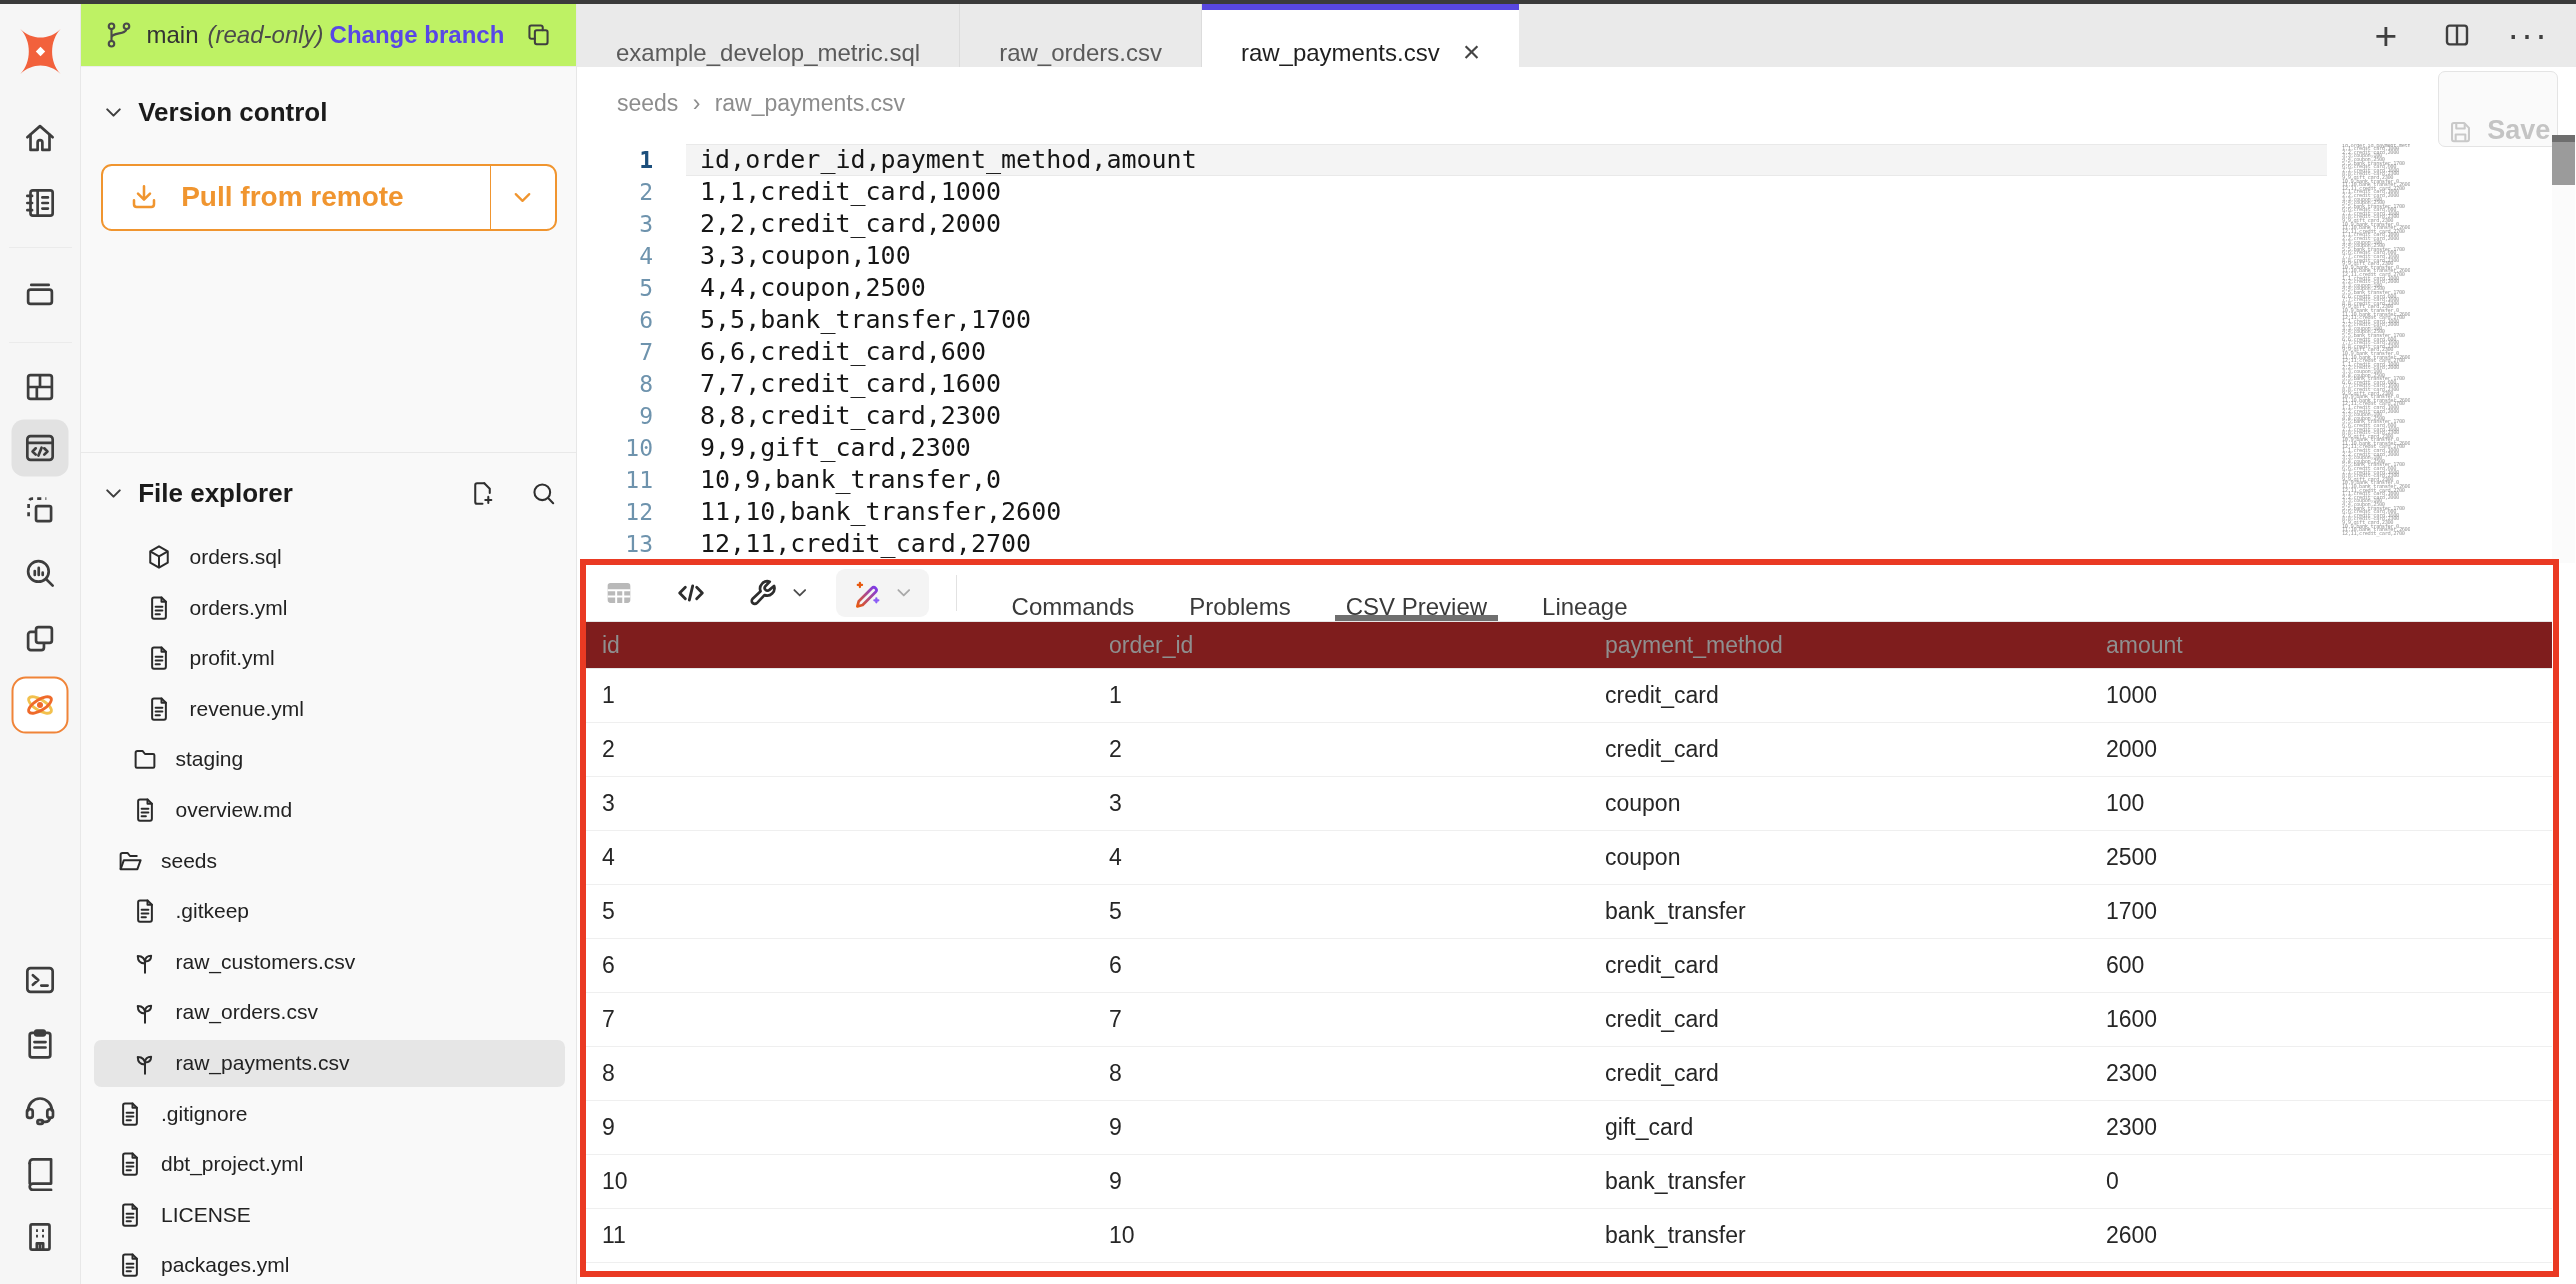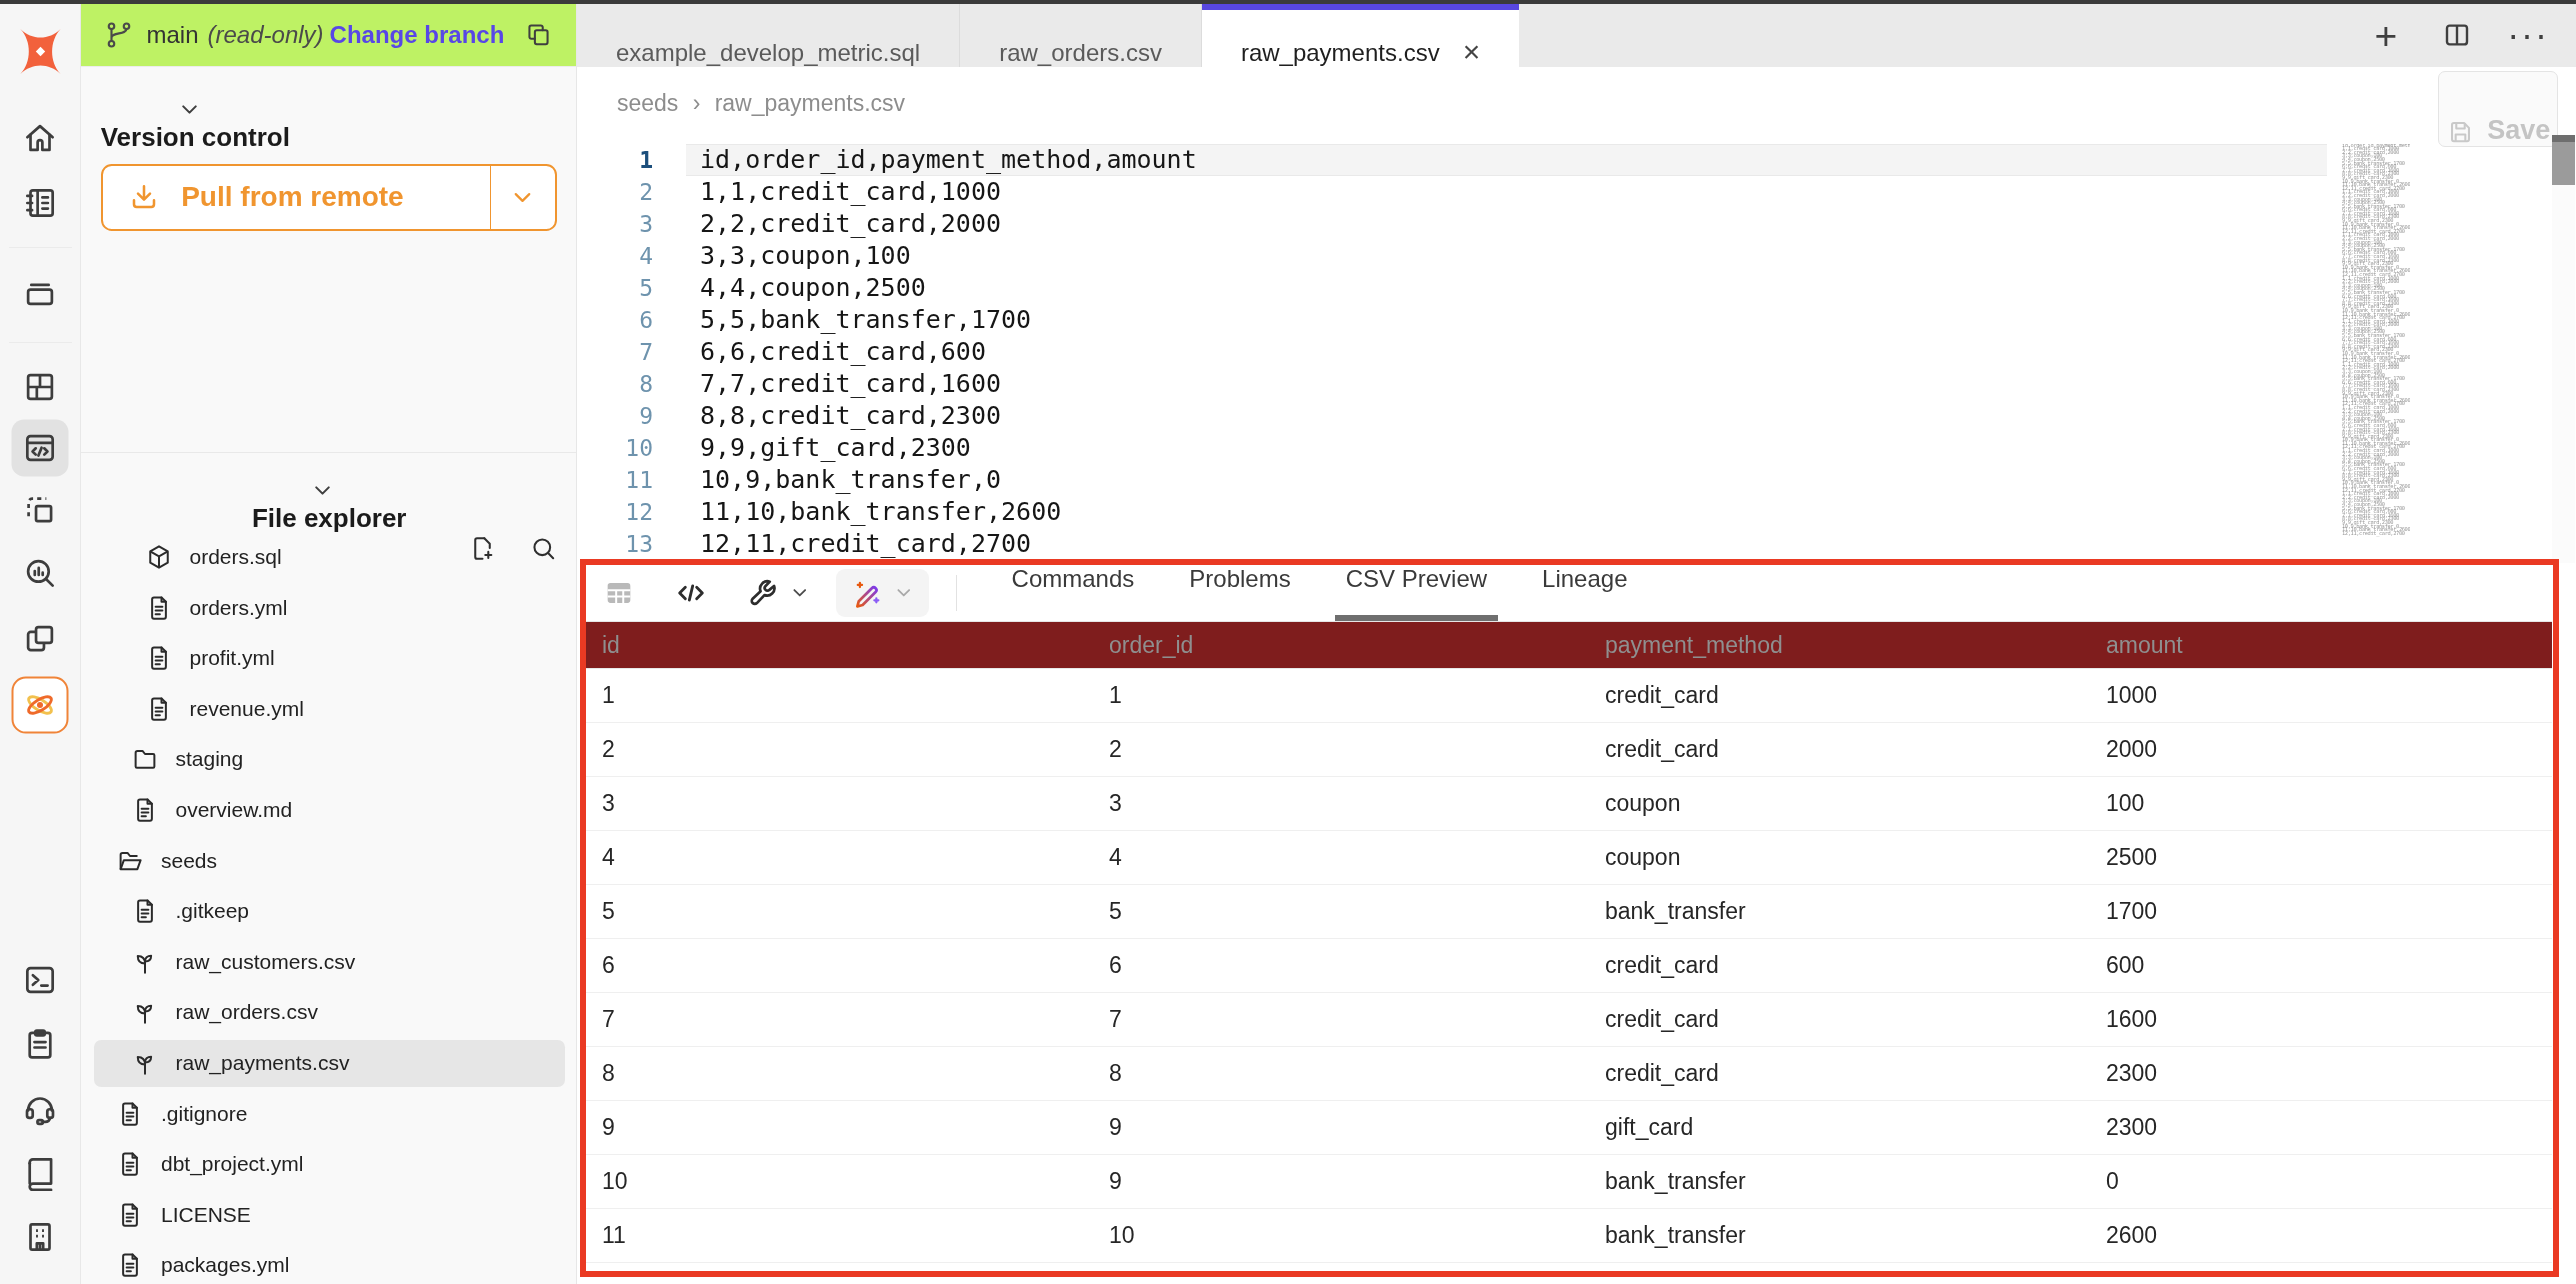--- a/index.html
+++ b/index.html
@@ -26,21 +26,21 @@
   #left-panel { position:absolute; left:81px; top:3.6px; width:496px; height:1281px;
     background:#f9f9f9; border-right:1.8px solid #e7e7e7; z-index:5; }
   #branch-bar { position:absolute; left:0; top:0; width:100%; height:63px; background:#bef264;
     border-bottom:1.8px solid #ececec; display:flex; align-items:center; padding:0 23px; }
   #branch-bar .gicon { width:30px; height:30px; color:#4a4a4a; flex:0 0 auto; }
   #branch-bar .bname { font-size:24px; color:#333; margin-left:12.5px; font-weight:500; }
   #branch-bar .bmode { font-size:24px; color:#4a4a4a; font-style:italic; margin-left:9px; }
   #branch-bar .chg { font-size:24px; font-weight:600; color:#5847e6; margin-left:auto; }
   #branch-bar .cicon { width:29px; height:29px; color:#3f3f3f; margin-left:19.7px; }
 
-  .section-title { display:flex; align-items:center; font-size:26px; font-weight:700; color:#1b1b1b;flex-direction:column; }
+  .section-title { display:flex; align-items:center; font-size:26px; font-weight:700; color:#1b1b1b; }
   .section-title .chev { width:25px; height:25px; color:#3f3f3f; margin-right:12.5px; }
 
   #vc-title { position:absolute; left:19.7px; top:93px; }
   #pull-btn { position:absolute; left:19.7px; top:160px; width:456px; height:67px; background:#ffffff;
     border:2.7px solid #f0952f; border-radius:10.7px; display:flex; align-items:stretch; }
   #pull-btn .main { flex:1; display:flex; align-items:center; padding-left:25px;
     border-right:1.8px solid #f0952f; }
   #pull-btn .dl { width:32px; height:32px; color:#f0952f; }
   #pull-btn .lbl { font-size:28px; font-weight:700; color:#f0952f; margin-left:21.5px; }
   #pull-btn .caret { width:64px; display:flex; align-items:center; justify-content:center; color:#f0952f; }
@@ -101,21 +101,21 @@
   #bp-toolbar { position:relative; height:57px; border-bottom:1.8px solid #e6e6e6; display:flex; align-items:center;
     padding-left:16px; }
   #bp-toolbar .tic { width:34px; height:34px; color:#2d2d2d; flex:0 0 auto; }
   #bp-toolbar .tic.gray { color:#b9b9b9; }
   #bp-toolbar .sp { width:38px; flex:0 0 auto; }
   #bp-toolbar .mini-caret { width:21.5px; height:21.5px; color:#4c4c4c; margin-left:9px; flex:0 0 auto; }
   #wand-box { display:flex; align-items:center; background:#f4f4f4; border-radius:9px; height:48px;
     padding:0 14.3px; margin-left:25px; flex:0 0 auto; }
   #wand-box .mini-caret { color:#a9a9a9; }
   #bp-toolbar .vdiv { width:0; height:36px; border-left:1.8px solid #e2e2e2; margin:0 0 0 27px; flex:0 0 auto; }
-  .bp-tab { position:relative; height:100%; display:flex; align-items:flex-start; font-size:24px; font-weight:500;
+  .bp-tab { position:relative; height:100%; display:flex; align-items:flex-end; font-size:24px; font-weight:500;
     color:#3a3a3a; margin-left:55px; flex:0 0 auto; }
   .bp-tab.active::after { content:""; position:absolute; left:-10.7px; right:-10.7px; bottom:0; height:6.3px; background:#6f6f6f; }
 
   #bp-table { width:100%; }
   .trow { display:grid; grid-template-columns:507px 496px 501px 1fr; align-items:center; }
   .trow > div { padding-left:16px; font-size:23px; }
   .trow.head { height:47px; background:#7f1d1d; border-bottom:1.8px solid #e8e8e8; color:#8f8f8f; }
   .trow.data { height:54px; border-bottom:1.8px solid #efefef; color:#262626; background:#fff; }
 
   #annotation { position:absolute; left:580px; top:559px; width:1979px; height:718px;

